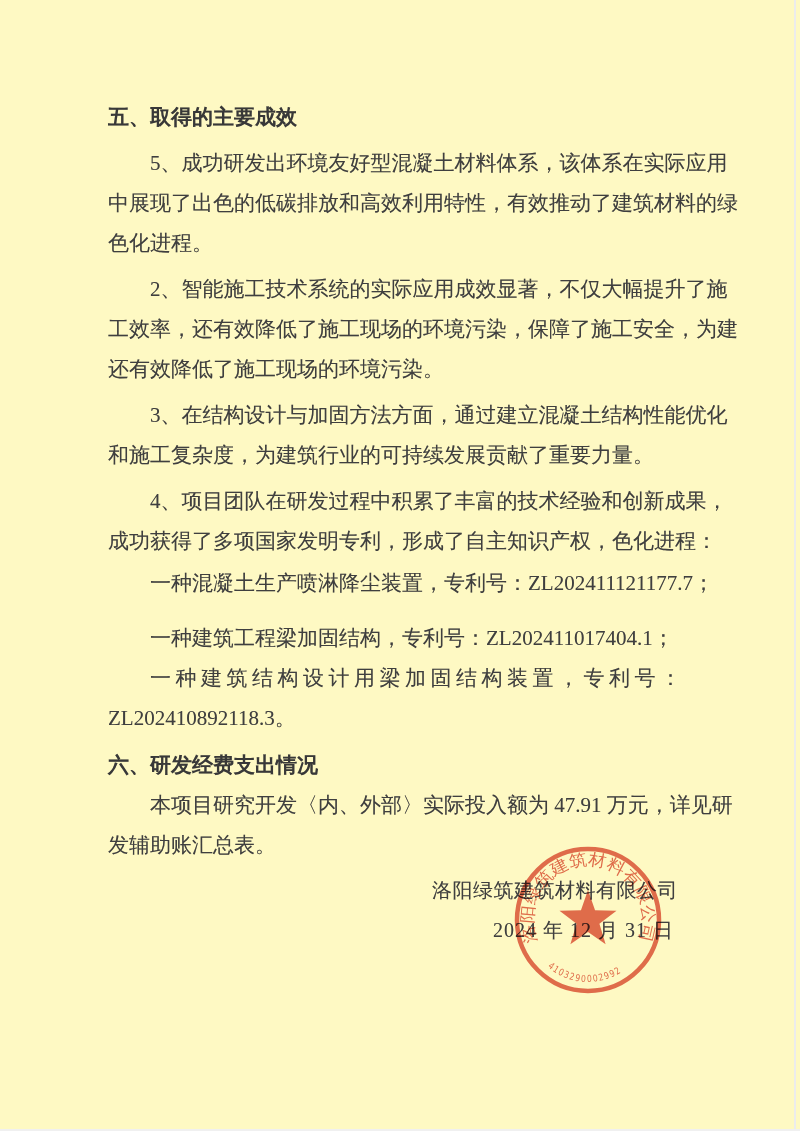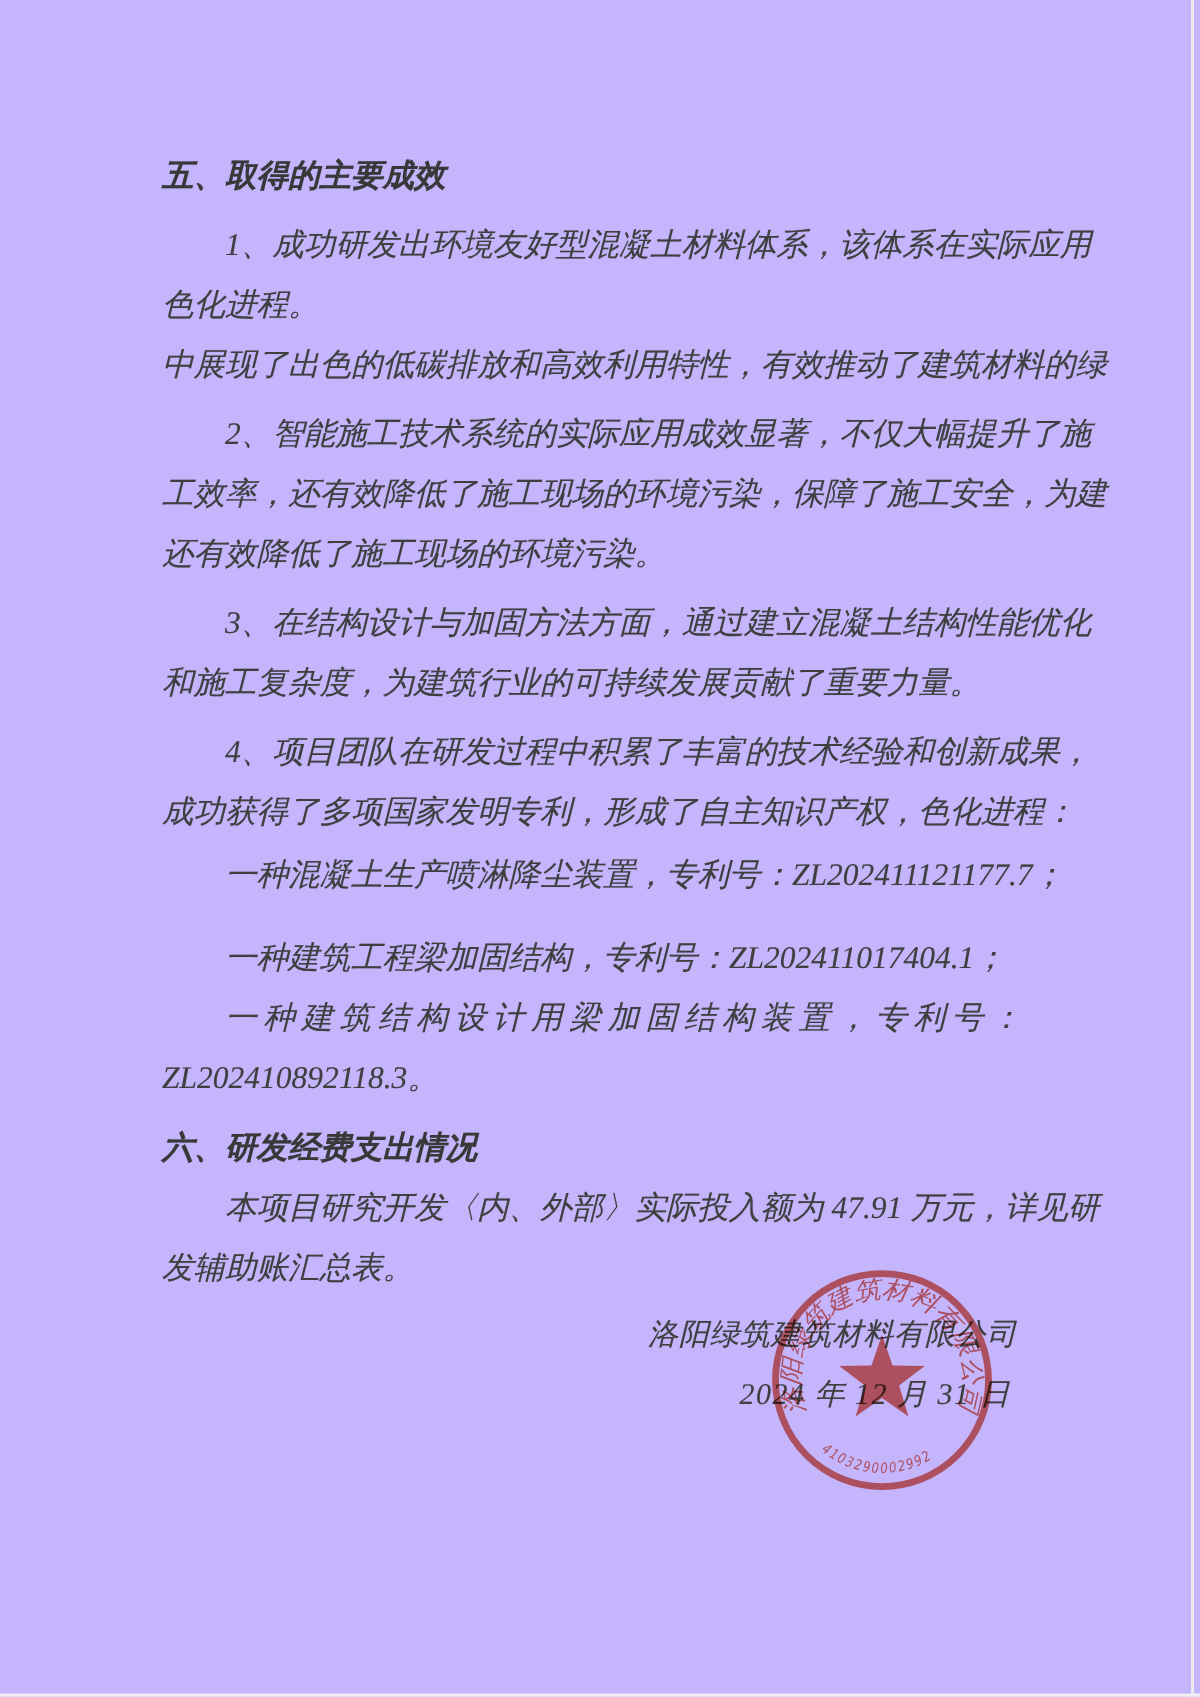--- a/index.html
+++ b/index.html
@@ -6,22 +6,21 @@
   body {
     width: 800px; height: 1131px;
     background: #fdfdfd;
     font-family: "Liberation Serif", "DejaVu Serif", serif;
     color: #3f3f3f;
   }
   .page {
     position: relative;
     width: 800px; height: 1131px;
     overflow: hidden;
-    background: #c4b5fd;
-    font-style: italic;
+    background: #fef9c3;
   }
   .content { padding: 97px 112px 0 108px; }
   .line {
     font-size: 21px;
     line-height: 40px;
     height: 40px;
     white-space: nowrap;
     text-shadow: 0 0 0.5px rgba(60,60,60,0.35);
   }
   .heading { font-weight: bold; color: #383838; }
@@ -56,23 +55,23 @@
 </style>
 </head>
 <body>
 
 <div class="page">
   <div class="content">
 
     <div class="line heading">五、取得的主要成效</div>
 
     <div class="mt6">
-      <div class="line indent">1、成功研发出环境友好型混凝土材料体系，该体系在实际应用</div>
+      <div class="line indent">5、成功研发出环境友好型混凝土材料体系，该体系在实际应用</div>
+      <div class="line">中展现了出色的低碳排放和高效利用特性，有效推动了建筑材料的绿</div>
       <div class="line">色化进程。</div>
-      <div class="line">中展现了出色的低碳排放和高效利用特性，有效推动了建筑材料的绿</div>
     </div>
 
     <div class="mt6">
       <div class="line indent">2、智能施工技术系统的实际应用成效显著，不仅大幅提升了施</div>
       <div class="line">工效率，还有效降低了施工现场的环境污染，保障了施工安全，为建</div>
       <div class="line">还有效降低了施工现场的环境污染。</div>
     </div>
 
     <div class="mt6">
       <div class="line indent">3、在结构设计与加固方法方面，通过建立混凝土结构性能优化</div>

